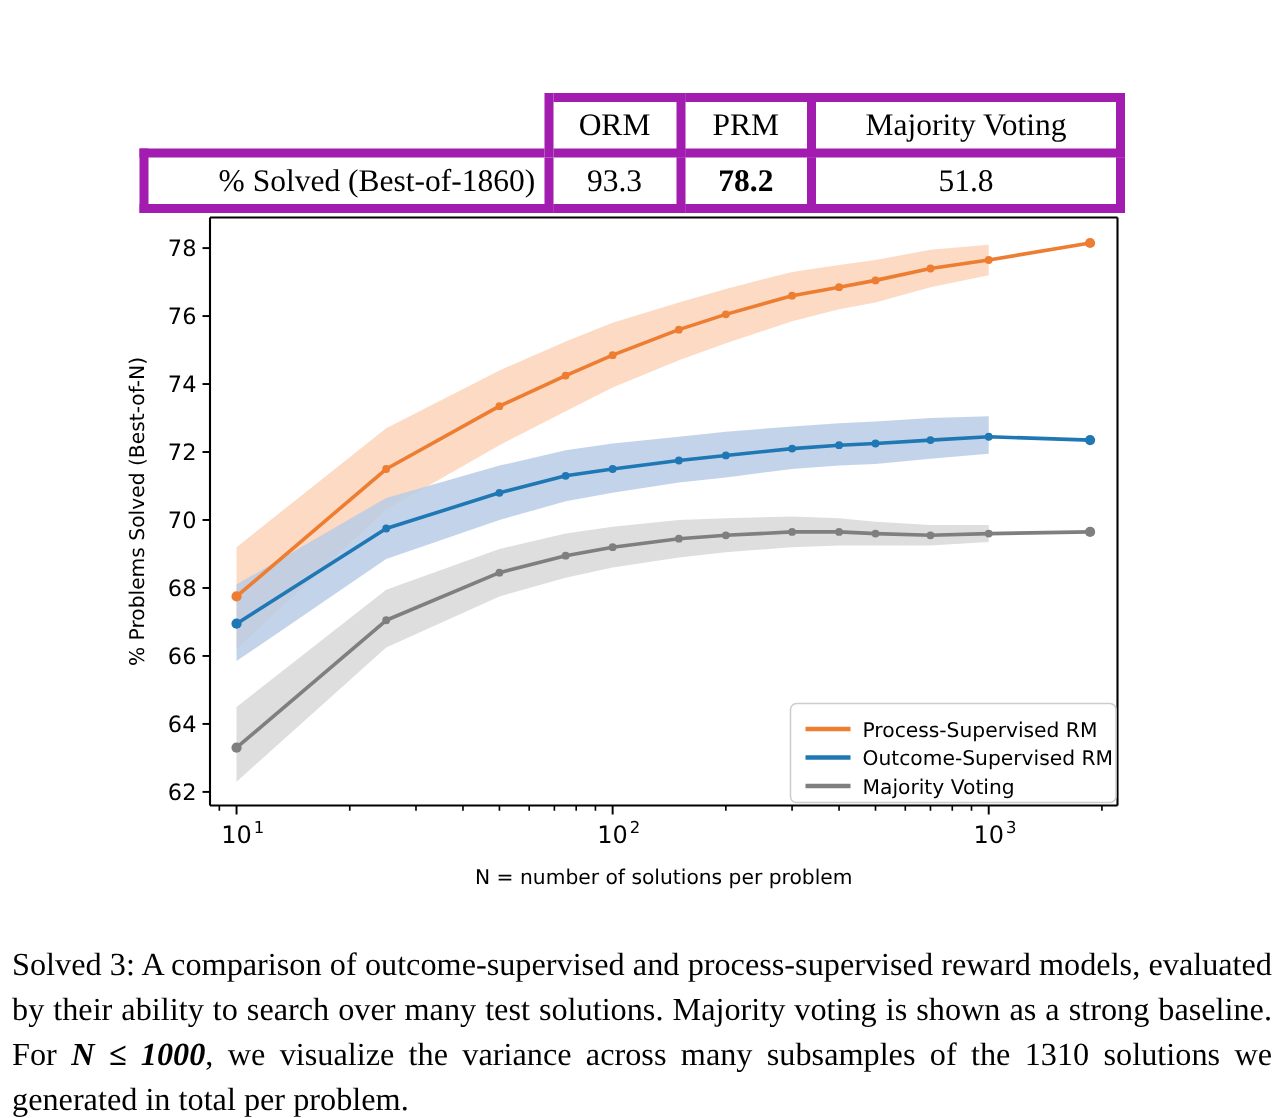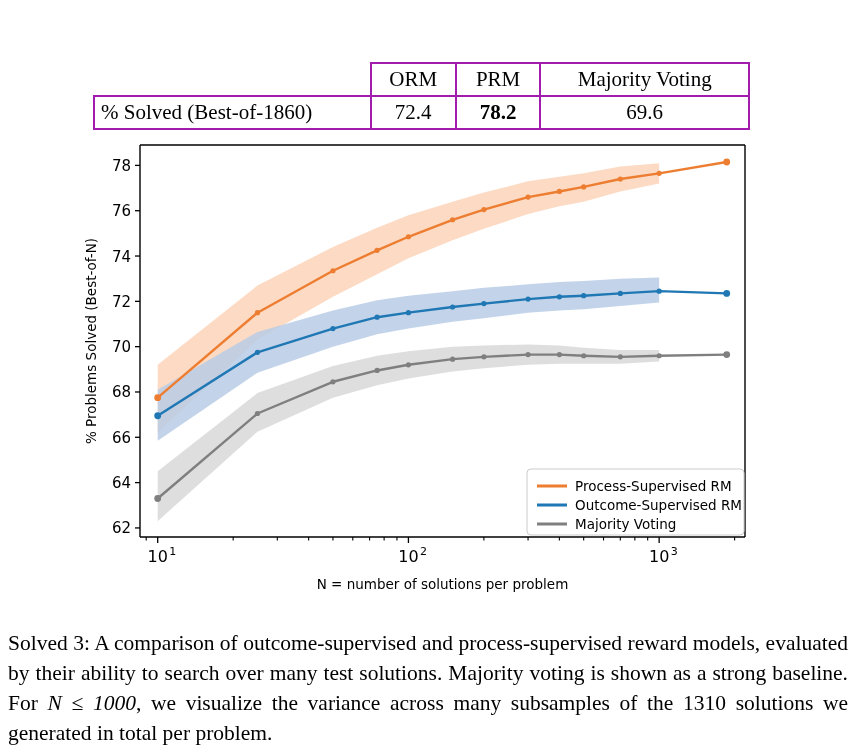--- a/index.html
+++ b/index.html
@@ -23,29 +23,29 @@
     top: 62px;
     width: 657px;
   }
   table.results {
     border-collapse: collapse;
     width: 100%;
     font-family: "Liberation Serif", serif;
     font-size: 21px;
   }
   table.results td, table.results th {
-    border: 2px solid #a21caf;
+    border: 6px solid #a21caf;
     padding: 3px 6px;
     text-align: center;
     font-weight: normal;
     line-height: 1.18;
   }
   table.results .rowlabel {
     width: 272px;
-    text-align: left;
+    text-align: right;
   }
   table.results .blank {
     border-top: none;
     border-left: none;
     border-bottom: 1px solid #000;
   }
   table.results .colhead { width: 72px; }
   table.results .colhead-wide { width: 200px; }
   table.results .bold { font-weight: bold; }
 
@@ -64,39 +64,39 @@
     position: absolute;
     left: 8px;
     top: 628px;
     width: 840px;
     font-family: "Liberation Serif", serif;
     font-size: 21.5px;
     line-height: 30px;
     text-align: justify;
     text-justify: inter-word;
   }
-  #caption .mathvar { font-style: italic; font-family: "Liberation Serif", serif; }
+  #caption .mathvar { font-style: italic; font-family: "Liberation Serif", serif; font-weight: bold; }
 </style>
 </head>
 <body>
 
 <div id="results-table-wrap">
   <table class="results">
     <tbody>
       <tr>
         <td class="rowlabel blank"></td>
         <td class="colhead">ORM</td>
         <td class="colhead">PRM</td>
         <td class="colhead-wide">Majority Voting</td>
       </tr>
       <tr>
         <td class="rowlabel">% Solved (Best-of-1860)</td>
-        <td>72.4</td>
+        <td>93.3</td>
         <td class="bold">78.2</td>
-        <td>69.6</td>
+        <td>51.8</td>
       </tr>
     </tbody>
   </table>
 </div>
 
 <div id="figure">
   <svg id="plot-svg" width="854" height="460" viewBox="0 0 854 460">
 
     <g id="bands">
         <path d="M157.69642913006706,224.79190751445088L257.46987736318675,145.485549132948L332.9455773040531,106.96531791907512L377.0960314851419,87.70520231213885L408.4212772449194,75.24277456647417L452.5717314260082,61.6473988439306L483.8969771857858,52.58381502890188L528.0474313668747,41.254335260115795L559.3726771266522,36.72254335260129L583.6704254189053,33.32369942196533L620.3083549696535,26.52601156069369L659.1461253597718,23.127167630058068L659.1461253597718,43.520231213872876L620.3083549696535,51.4508670520234L583.6704254189053,61.6473988439306L559.3726771266522,66.1791907514451L528.0474313668747,74.10982658959563L483.8969771857858,88.83815028901739L452.5717314260082,100.16763005780354L408.4212772449194,118.29479768786126L377.0960314851419,134.1560693641619L332.9455773040531,156.81502890173414L257.46987736318675,199.86705202312154L157.69642913006706,292.76878612716763Z" fill="#fbd4b8" stroke="none" opacity="0.85"></path>

